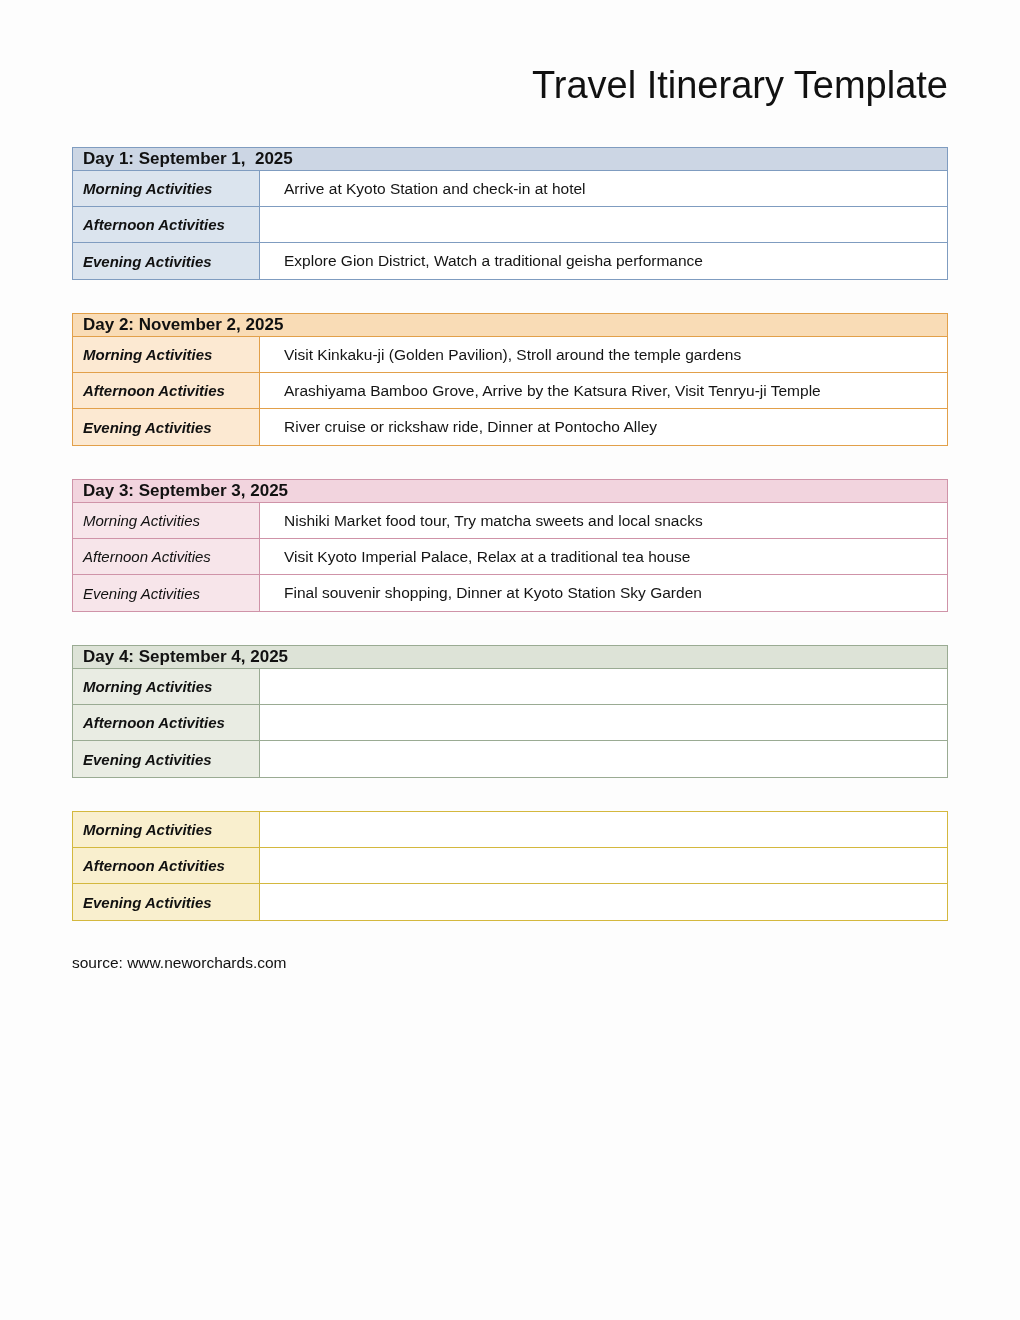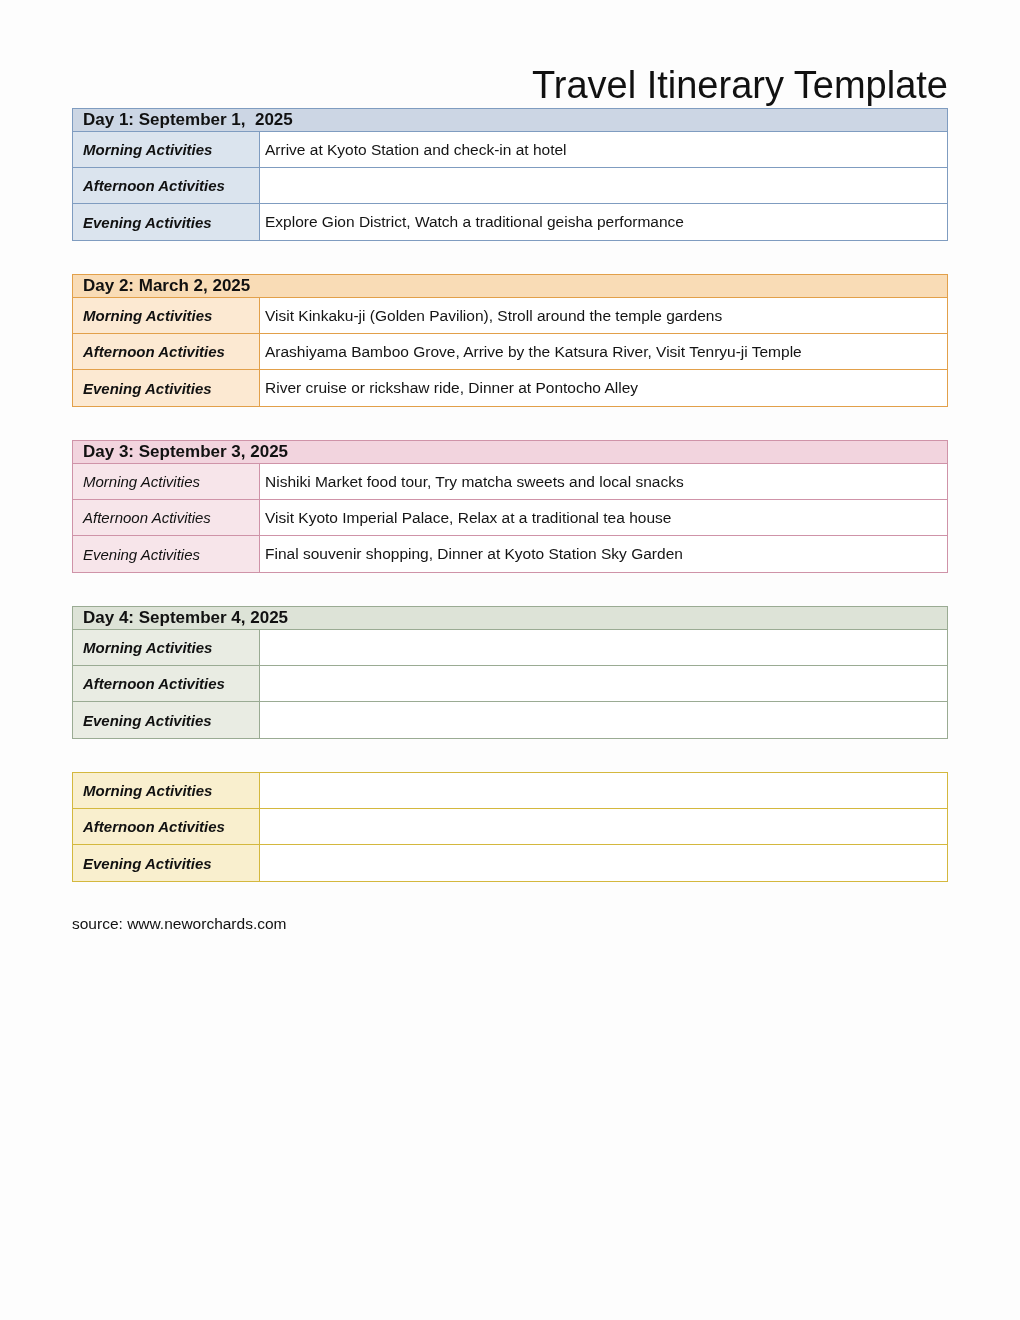--- a/index.html
+++ b/index.html
@@ -16,20 +16,21 @@
     background: #fdfdfd;
     padding: 62px 72px 0 72px;
   }
   .doc-title {
     font-size: 38px;
     line-height: 46px;
     text-align: right;
     color: #111111;
     font-weight: 400;
     letter-spacing: 0px;
+    margin-bottom: 39px;
     white-space: pre-wrap;
   }
   .day-table {
     width: 876px;
     border: 1.5px solid var(--bdr);
     margin-bottom: 33px;
     background: #fff;
   }
   .day-header {
     height: 23px;
@@ -61,21 +62,21 @@
     font-style: italic;
     font-weight: 700;
     color: #111111;
   }
   .day-table.labels-regular .label-cell { font-weight: 400; }
   .value-cell {
     flex: 1 1 auto;
     background: #ffffff;
     display: flex;
     align-items: center;
-    padding-left: 5px;
+    padding-left: 24px;
     padding-right: 8px;
     font-size: 15.5px;
     color: #141414;
   }
   .source-note {
     margin-top: 13px;
     font-size: 15.5px;
     color: #111111;
   }
 </style>
@@ -95,21 +96,21 @@
     <div class="day-row">
       <div class="label-cell">Afternoon Activities</div>
     </div>
     <div class="day-row">
       <div class="label-cell">Evening Activities</div>
       <div class="value-cell">Explore Gion District, Watch a traditional geisha performance</div>
     </div>
   </section>
 
   <section class="day-table" style="--hdr: #f9dcb6; --lbl: #fce9d2; --bdr: #e2a04a;">
-    <div class="day-header">Day 2: March 2, 2025</div>
+    <div class="day-header">Day 2: November 2, 2025</div>
     <div class="day-row">
       <div class="label-cell">Morning Activities</div>
       <div class="value-cell">Visit Kinkaku-ji (Golden Pavilion), Stroll around the temple gardens</div>
     </div>
     <div class="day-row">
       <div class="label-cell">Afternoon Activities</div>
       <div class="value-cell">Arashiyama Bamboo Grove, Arrive by the Katsura River, Visit Tenryu-ji Temple</div>
     </div>
     <div class="day-row">
       <div class="label-cell">Evening Activities</div>

